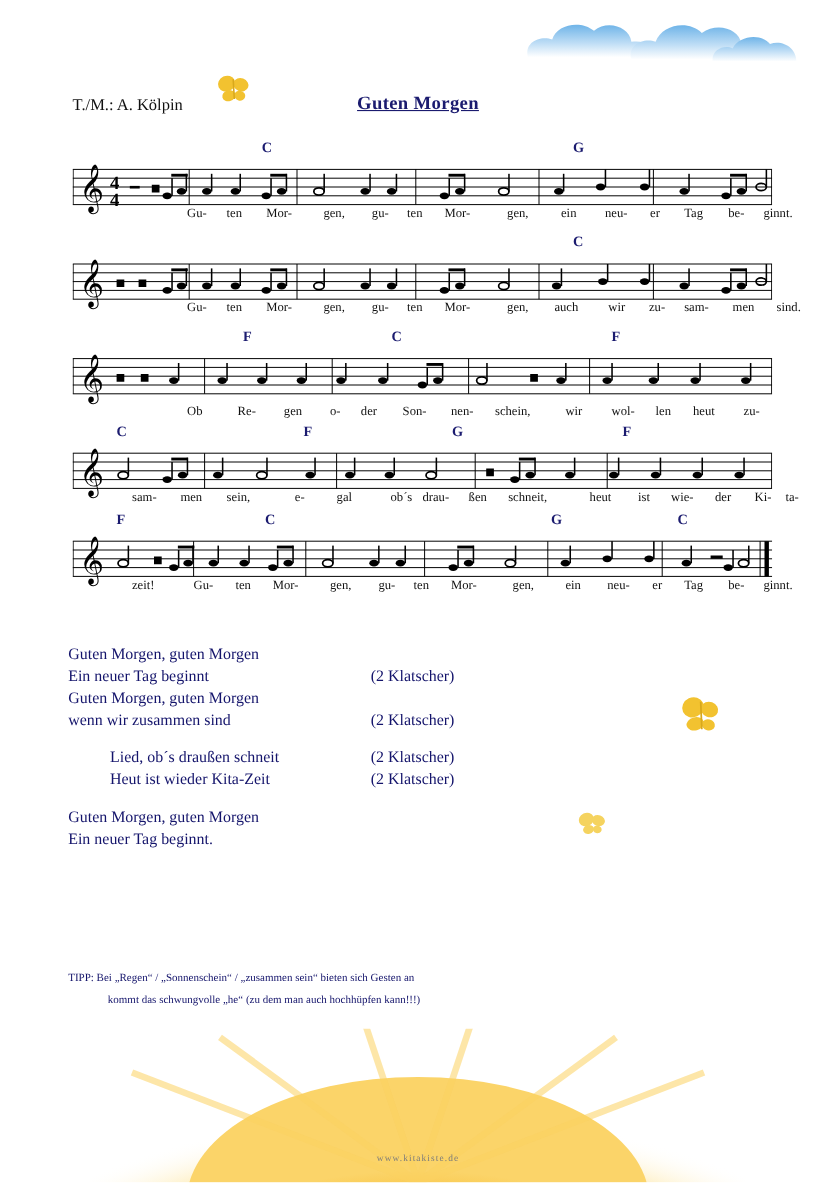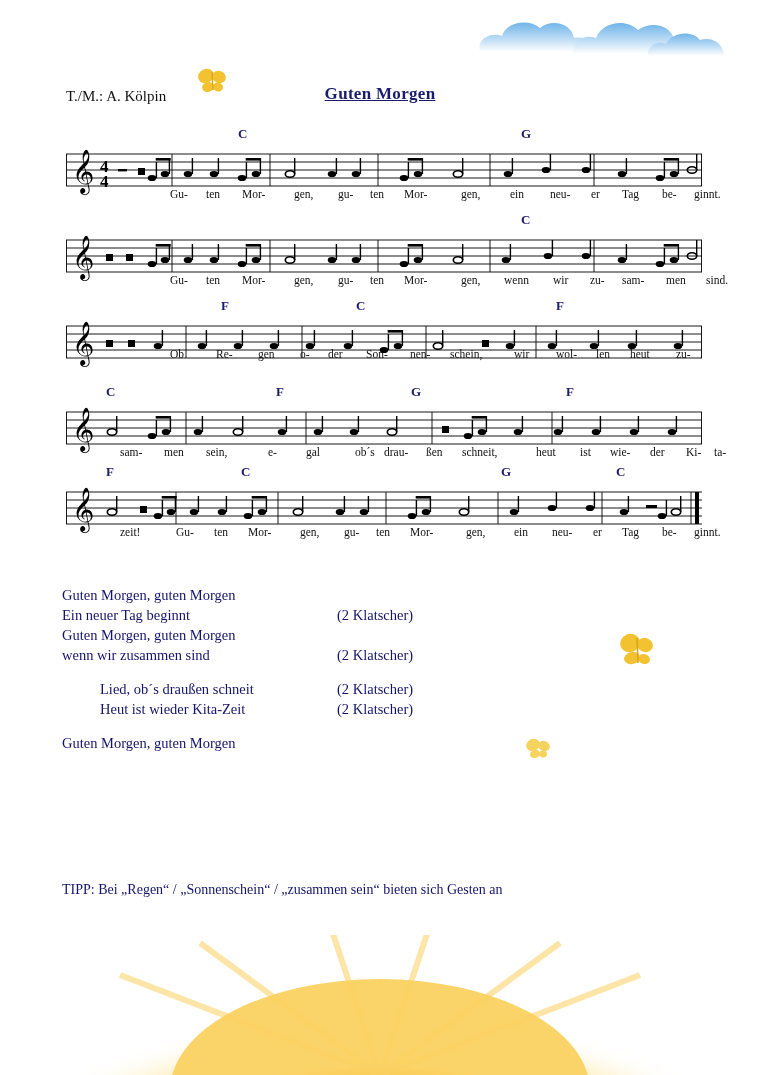--- a/index.html
+++ b/index.html
@@ -117,21 +117,21 @@
   }
   .lyrics .indent { padding-left: 38px; }
   .lyr-gap { height: 14px; }
 
   
   .tipp {
     position: absolute;
     left: 62px;
     top: 880px;
     width: 660px;
-    font-size: 14px;
+    font-size: 10px;
     color: #14146b;
     line-height: 20px;
   }
   .tipp .l2, .tipp .l3 { padding-left: 36px; }
 
   
   .footer {
     position: absolute;
     left: 0;
     bottom: 18px;
@@ -361,21 +361,21 @@
     </svg>
     <div class="lyricline" style="top:62px;">
       <span class="syl" style="left:104px">Gu-</span>
       <span class="syl" style="left:140px">ten</span>
       <span class="syl" style="left:176px">Mor-</span>
       <span class="syl" style="left:228px">gen,</span>
       <span class="syl" style="left:272px">gu-</span>
       <span class="syl" style="left:304px">ten</span>
       <span class="syl" style="left:338px">Mor-</span>
       <span class="syl" style="left:395px">gen,</span>
-      <span class="syl" style="left:438px">wenn</span>
+      <span class="syl" style="left:438px">auch</span>
       <span class="syl" style="left:487px">wir</span>
       <span class="syl" style="left:524px">zu-</span>
       <span class="syl" style="left:556px">sam-</span>
       <span class="syl" style="left:600px">men</span>
       <span class="syl" style="left:640px">sind.</span>
     </div>
   </div>
 
   <div class="staff-block" style="top:298px; height:76px;">
     <div class="chords">
@@ -426,21 +426,21 @@
         <ellipse cx="486" cy="30" rx="4.3" ry="3.1"></ellipse>
           <rect x="489.7" y="14" width="1.4" height="16"></rect>
         <ellipse cx="528" cy="30" rx="4.3" ry="3.1"></ellipse>
           <rect x="531.7" y="14" width="1.4" height="16"></rect>
         <ellipse cx="566" cy="30" rx="4.3" ry="3.1"></ellipse>
           <rect x="569.7" y="14" width="1.4" height="16"></rect>
         <ellipse cx="612" cy="30" rx="4.3" ry="3.1"></ellipse>
           <rect x="615.7" y="14" width="1.4" height="16"></rect>
       </g>
     </svg>
-    <div class="lyricline" style="top:50px;">
+    <div class="lyricline" style="top:70px;">
       <span class="syl" style="left:104px">Ob</span>
       <span class="syl" style="left:150px">Re-</span>
       <span class="syl" style="left:192px">gen</span>
       <span class="syl" style="left:234px">o-</span>
       <span class="syl" style="left:262px">der</span>
       <span class="syl" style="left:300px">Son-</span>
       <span class="syl" style="left:344px">nen-</span>
       <span class="syl" style="left:384px">schein,</span>
       <span class="syl" style="left:448px">wir</span>
       <span class="syl" style="left:490px">wol-</span>
@@ -646,24 +646,29 @@
       <span class="text">Heut ist wieder Kita-Zeit</span>
       <span class="clap">(2 Klatscher)</span>
     </div>
 
     <div class="lyr-gap"></div>
 
     <div class="lyr-row">
       <span class="text">Guten Morgen, guten Morgen</span>
       <span class="clap"></span>
     </div>
+    <div class="lyr-row">
+      <span class="text">Ein neuer Tag beginnt.</span>
+      <span class="clap"></span>
+    </div>
   </div>
 
   <div class="tipp">
     <div class="l1">TIPP: Bei „Regen“ / „Sonnenschein“ / „zusammen sein“ bieten sich Gesten an</div>
+    <div class="l3">kommt das schwungvolle „he“ (zu dem man auch hochhüpfen kann!!!)</div>
   </div>
 
   <div class="sun-wrap">
     <svg width="760" height="140" viewBox="0 0 760 140">
       <defs>
         <radialGradient id="sunG" cx="50%" cy="100%" r="75%">
           <stop offset="0%" stop-color="#f6a81f"></stop>
           <stop offset="45%" stop-color="#fbc93f"></stop>
           <stop offset="78%" stop-color="#fde089"></stop>
           <stop offset="100%" stop-color="#ffffff" stop-opacity="0"></stop>
@@ -680,14 +685,15 @@
         <line x1="380" y1="140" x2="120" y2="40"></line>
         <line x1="380" y1="140" x2="200" y2="8"></line>
         <line x1="380" y1="140" x2="330" y2="-10"></line>
         <line x1="380" y1="140" x2="430" y2="-10"></line>
         <line x1="380" y1="140" x2="560" y2="8"></line>
         <line x1="380" y1="140" x2="640" y2="40"></line>
       </g>
     </svg>
   </div>
 
+  <div class="footer">www.kitakiste.de</div>
 
 </div>
 
 </body></html>

